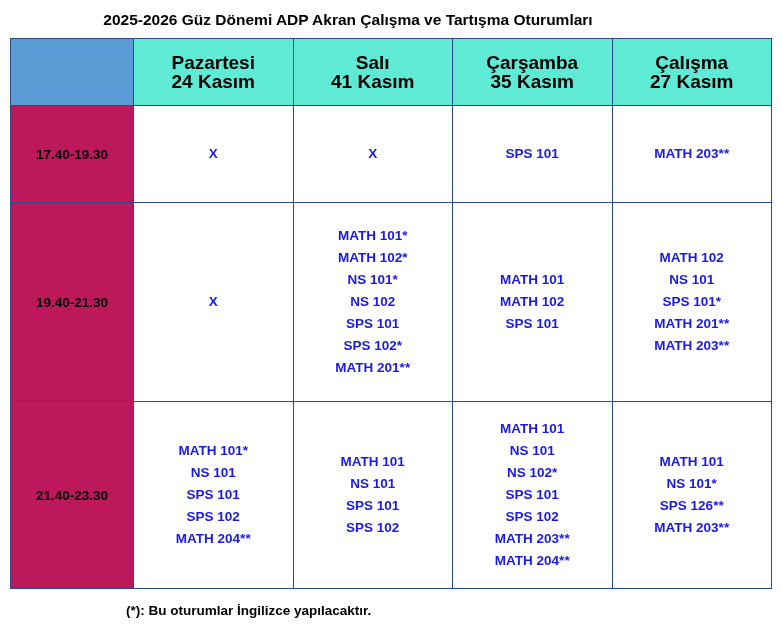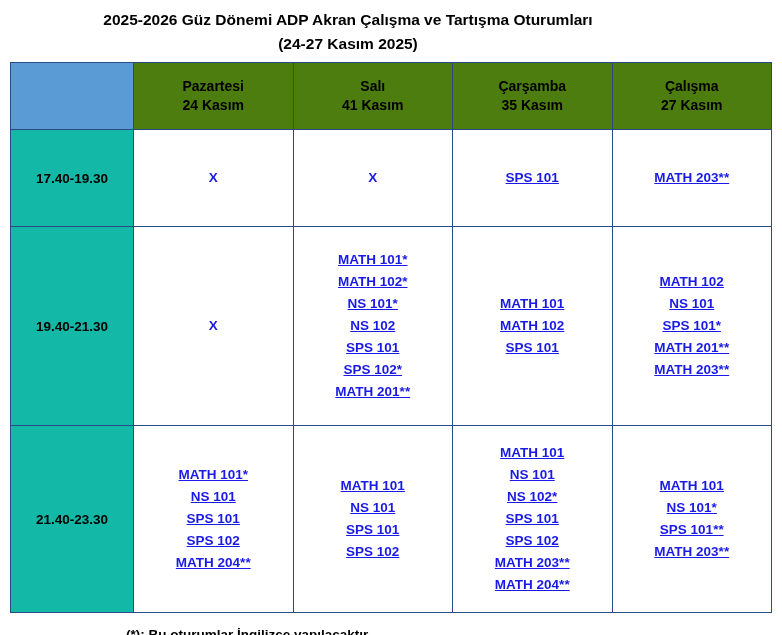--- a/index.html
+++ b/index.html
@@ -38,47 +38,46 @@
     width: 762px;
     table-layout: fixed;
   }
   table.schedule td, table.schedule th {
     border: 1px solid #2a4a86;
     vertical-align: middle;
     text-align: center;
     padding: 4px 2px;
   }
   th.day-head {
-    background: #4d7c0f;
-    color: #000000;
-    font-size: 14px;
+    background: #5eead4;
+    color: #000000;
+    font-size: 19px;
     font-weight: bold;
     line-height: 19px;
     height: 58px;
   }
   th.corner {
     background: #5b9bd5;
     width: 118px;
   }
   td.time-cell {
-    background: #14b8a6;
+    background: #be185d;
     color: #000000;
     font-size: 13.5px;
     font-weight: bold;
     width: 118px;
   }
   td.slot {
     background: #ffffff;
     font-size: 13.5px;
     font-weight: bold;
     color: #1a1ae6;
   }
   .course {
     color: #1a1ae6;
-    text-decoration: underline;
     line-height: 22px;
     white-space: nowrap;
   }
   .xmark {
     color: #1a1ae6;
     font-weight: bold;
     font-size: 13.5px;
     line-height: 22px;
   }
   .row-1 td.slot { height: 88px; }
@@ -94,21 +93,20 @@
     color: #000000;
   }
 </style>
 </head>
 <body>
 
 <div class="page">
 
   <div class="title-block">
     <div class="title-line">2025-2026 Güz Dönemi ADP Akran Çalışma ve Tartışma Oturumları</div>
-    <div class="title-line">(24-27 Kasım 2025)</div>
   </div>
 
   <div class="table-wrap">
     <table class="schedule">
       <thead>
         <tr>
           <th class="corner"></th>
           <th class="day-head">
             <div>Pazartesi</div>
             <div>24 Kasım</div>
@@ -193,21 +191,21 @@
             <div class="course">NS 101</div>
             <div class="course">NS 102*</div>
             <div class="course">SPS 101</div>
             <div class="course">SPS 102</div>
             <div class="course">MATH 203**</div>
             <div class="course">MATH 204**</div>
           </td>
           <td class="slot">
             <div class="course">MATH 101</div>
             <div class="course">NS 101*</div>
-            <div class="course">SPS 101**</div>
+            <div class="course">SPS 126**</div>
             <div class="course">MATH 203**</div>
           </td>
         </tr>
 
       </tbody>
     </table>
   </div>
 
   <div class="footnotes">
     <div class="footnote">(*): Bu oturumlar İngilizce yapılacaktır.</div>

